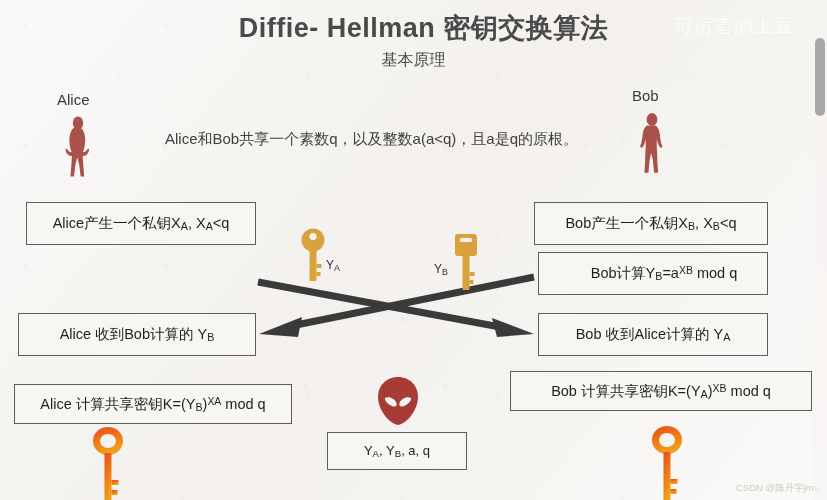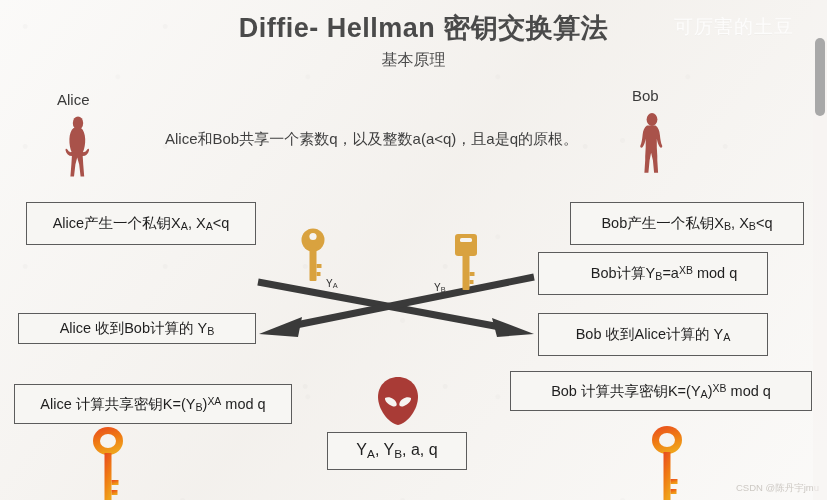--- a/index.html
+++ b/index.html
@@ -81,24 +81,23 @@
     justify-content: center;
     white-space: nowrap;
     padding: 0 10px;
   }
   .sbox sub { font-size: 0.74em; vertical-align: -0.22em; }
   .sbox sup { font-size: 0.72em; vertical-align: 0.42em; }
 
   
   .keylabel {
     position: absolute;
-    font-size: 10px;
+    font-size: 12px;
     color: #2f2f2f;
     white-space: nowrap;
-    margin-top: 20px;
   }
   .keylabel sub { font-size: 0.74em; vertical-align: -0.2em; }
 
   
   .wm-top {
     position: absolute;
     top: 14px;
     right: 33px;
     font-size: 19px;
     color: rgba(255,255,255,0.82);
@@ -179,29 +178,29 @@
                  C26.9 31 26.3 27 25.9 23 C25.5 18.5 24.1 15 21.5 13.5 Z"></path>
       </g>
     </svg>
   </div>
 
   <div class="sbox" style="left:18px; top:202px; width:230px; height:43px;margin-left:8px;">
     <span><span>Alice产生一个私钥X</span><sub>A</sub><span>,  X</span><sub>A</sub><span>&lt;q</span></span>
   </div>
 
 
-  <div class="sbox" style="left:18px; top:313px; width:238px; height:31px;">
+  <div class="sbox" style="left:18px; top:313px; width:238px; height:43px;">
     <span><span>Alice 收到Bob计算的 Y</span><sub>B</sub></span>
   </div>
 
   <div class="sbox" style="left:14px; top:384px; width:278px; height:40px;">
     <span><span>Alice 计算共享密钥K=(Y</span><sub>B</sub><span>)</span><sup>XA</sup><span> mod q</span></span>
   </div>
 
-  <div class="sbox" style="left:534px; top:202px; width:234px; height:43px;margin-left:36px;">
+  <div class="sbox" style="left:534px; top:202px; width:234px; height:43px;">
     <span><span>Bob产生一个私钥X</span><sub>B</sub><span>,  X</span><sub>B</sub><span>&lt;q</span></span>
   </div>
 
   <div class="sbox" style="left:538px; top:252px; width:230px; height:43px;padding-left:32px;">
     <span><span>Bob计算Y</span><sub>B</sub><span>=a</span><sup>XB</sup><span> mod q</span></span>
   </div>
 
   <div class="sbox" style="left:538px; top:313px; width:230px; height:43px;">
     <span><span>Bob 收到Alice计算的 Y</span><sub>A</sub></span>
   </div>
@@ -256,21 +255,21 @@
   </div>
 
   <div class="abs" style="left:376px; top:376px;">
     <svg width="44" height="50" viewBox="0 0 44 50">
       <path d="M22 1 C34 1 42 10 42 21 C42 33 32 47 22 49 C12 47 2 33 2 21 C2 10 10 1 22 1 Z" fill="#a93b36"></path>
       <path d="M9 22 C13 20 19 22.5 20.6 27.5 C21.3 30 19 31.3 16 30 C12 28.3 8.6 25 9 22 Z" fill="#f6f4f1"></path>
       <path d="M35 22 C31 20 25 22.5 23.4 27.5 C22.7 30 25 31.3 28 30 C32 28.3 35.4 25 35 22 Z" fill="#f6f4f1"></path>
     </svg>
   </div>
 
-  <div class="sbox" style="left:327px; top:432px; width:140px; height:38px; font-size:16px;">
+  <div class="sbox" style="left:327px; top:432px; width:140px; height:38px; font-size:13px;">
     <span><span>Y</span><sub>A</sub>, <span>Y</span><sub>B</sub><span>, a,  q</span></span>
   </div>
 
   <div class="abs" style="left:87px; top:425px;">
     <svg width="42" height="80" viewBox="0 0 42 80">
       <defs>
         <linearGradient id="gk1" x1="0" y1="0" x2="0.35" y2="1">
           <stop offset="0%" stop-color="#e8491f"></stop>
           <stop offset="55%" stop-color="#ef7a14"></stop>
           <stop offset="100%" stop-color="#efa21c"></stop>

